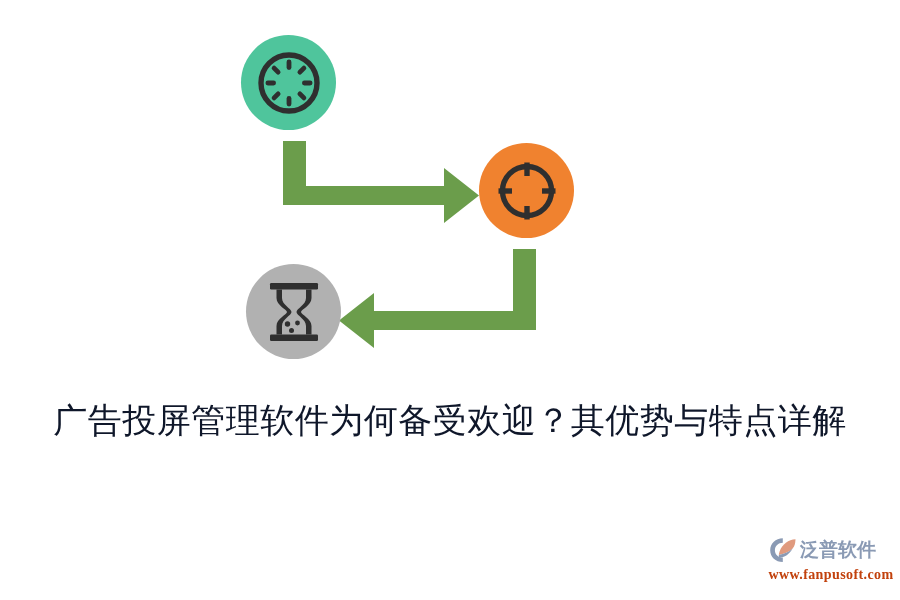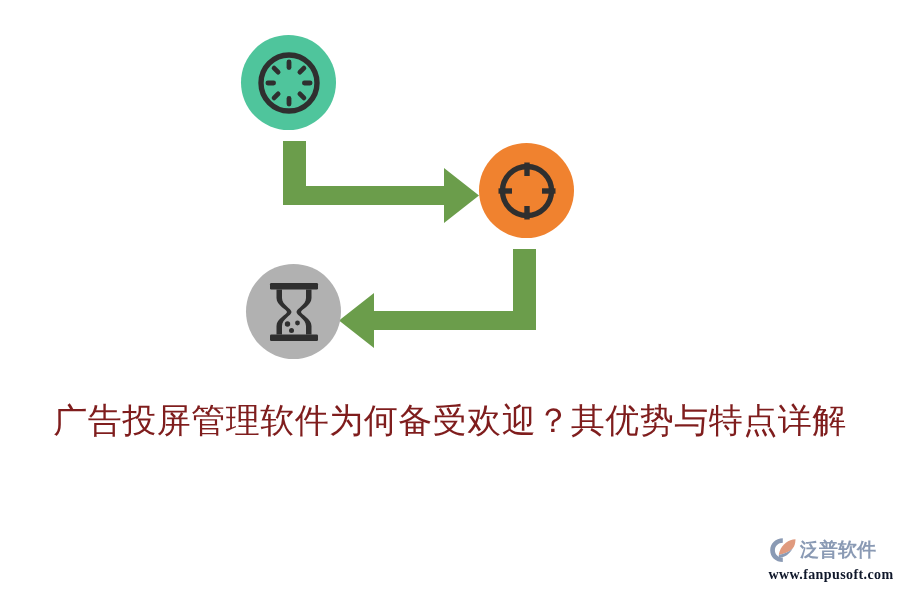--- a/index.html
+++ b/index.html
@@ -100,21 +100,21 @@
     color: #8a9ab4;
     letter-spacing: 0px;
     margin-left: 2px;
     white-space: nowrap;
   }
   #brand-logo .logo-url {
     font-family: "Liberation Serif", "DejaVu Serif", serif;
     font-size: 14px;
     line-height: 18px;
     font-weight: 700;
-    color: #0f172a;
+    color: #c2410c;
     letter-spacing: 0.4px;
     text-align: center;
     white-space: nowrap;
   }
 </style>
 </head>
 <body>
 
 <div id="stage">
 
@@ -186,21 +186,21 @@
                C28.5 37.5 19 41 19 48 L19 56.5 Z" fill="#2f2f2f"></path>
       <path d="M48.5 56.5 L48.5 48 C48.5 40.5 38 36.5 38 34 L33.5 34
                C33.5 37.5 43 41 43 48 L43 56.5 Z" fill="#2f2f2f"></path>
 
       <circle cx="24.5" cy="46" r="2.7" fill="#2f2f2f"></circle>
       <circle cx="34.5" cy="45" r="2.4" fill="#2f2f2f"></circle>
       <circle cx="28.5" cy="52.5" r="2.5" fill="#2f2f2f"></circle>
     </svg>
   </div>
 
-  <div id="page-title" style="color:#7f1d1d;">广告投屏管理软件为何备受欢迎？其优势与特点详解</div>
+  <div id="page-title" style="color:#0f172a;">广告投屏管理软件为何备受欢迎？其优势与特点详解</div>
 
   <div id="brand-logo">
     <div class="logo-row">
       <svg class="logo-mark" viewBox="0 0 30 30" aria-hidden="true">
         <path d="M14.8 3.2 C7.6 3.2 2.2 8.4 2.2 15.2 C2.2 22 7.6 27 14.8 27
                  L14.8 22.6 C10.3 22.6 6.9 19.4 6.9 15.2 C6.9 11 10.3 7.7 14.8 7.7 Z" fill="#8a9ab4"></path>
         <path d="M27.5 4.2 C20.5 4.5 14.2 9.2 11.6 16.4 C11.2 17.6 10.9 18.8 10.8 20
                  C15.6 19.2 21 17.2 24.6 13.6 C26.6 11.5 27.4 7.8 27.5 4.2 Z" fill="#e09a7e"></path>
         <path d="M10.8 20 C15.6 19.2 21 17.2 24.6 13.6 C21.6 19.4 16.6 22.4 10.9 22.8 Z" fill="#8a9ab4"></path>
       </svg>

